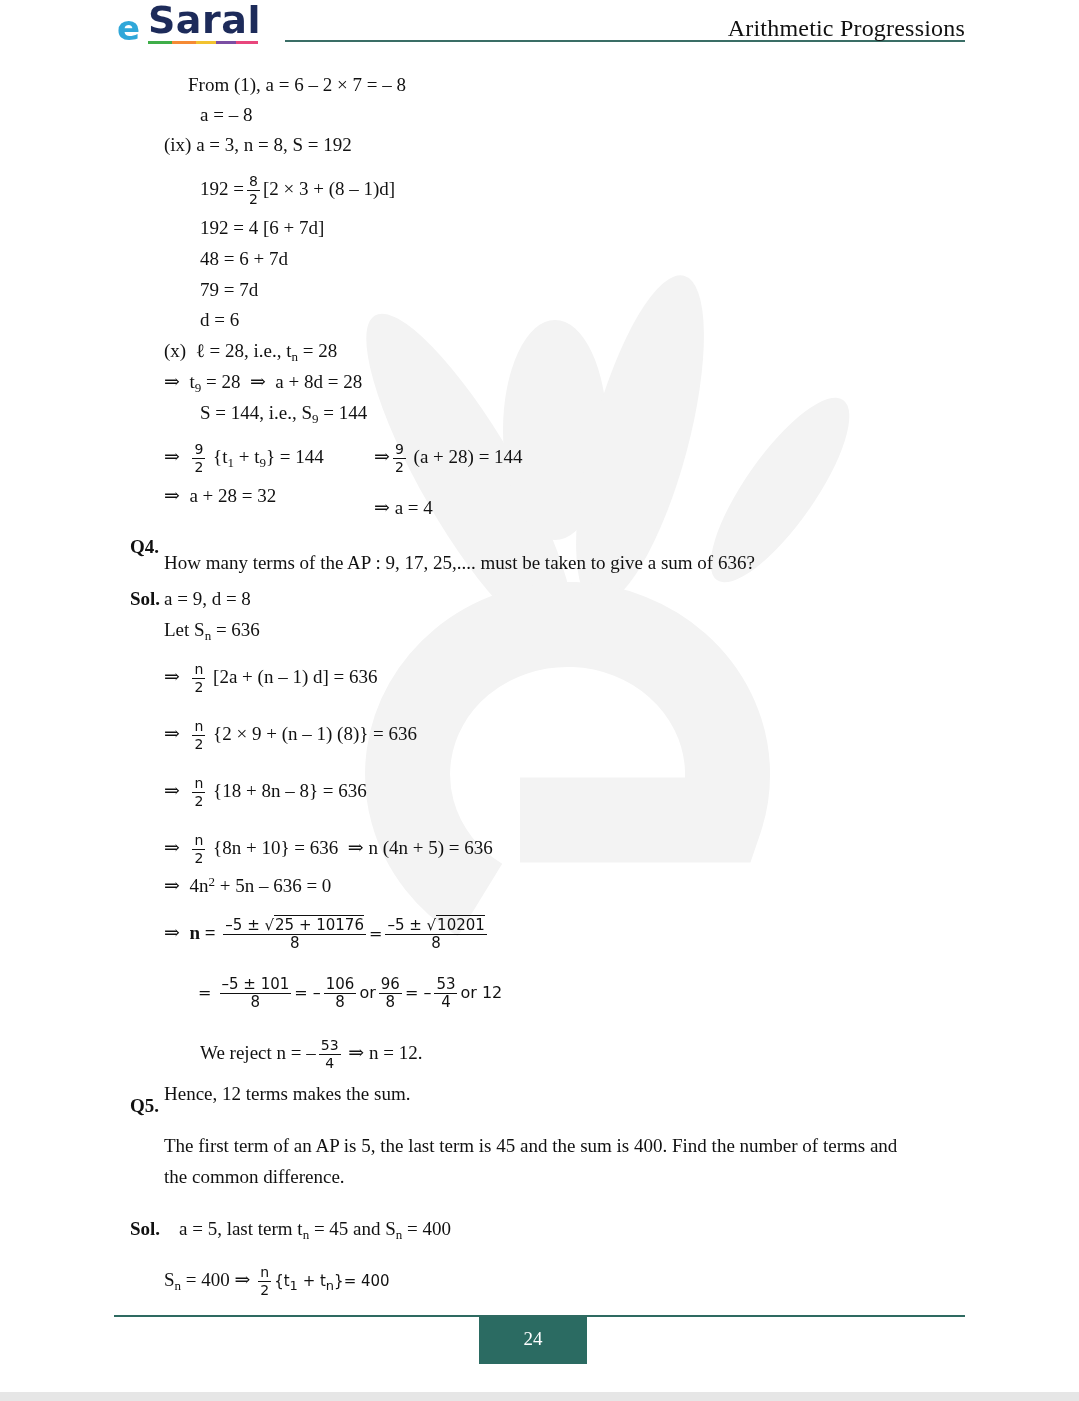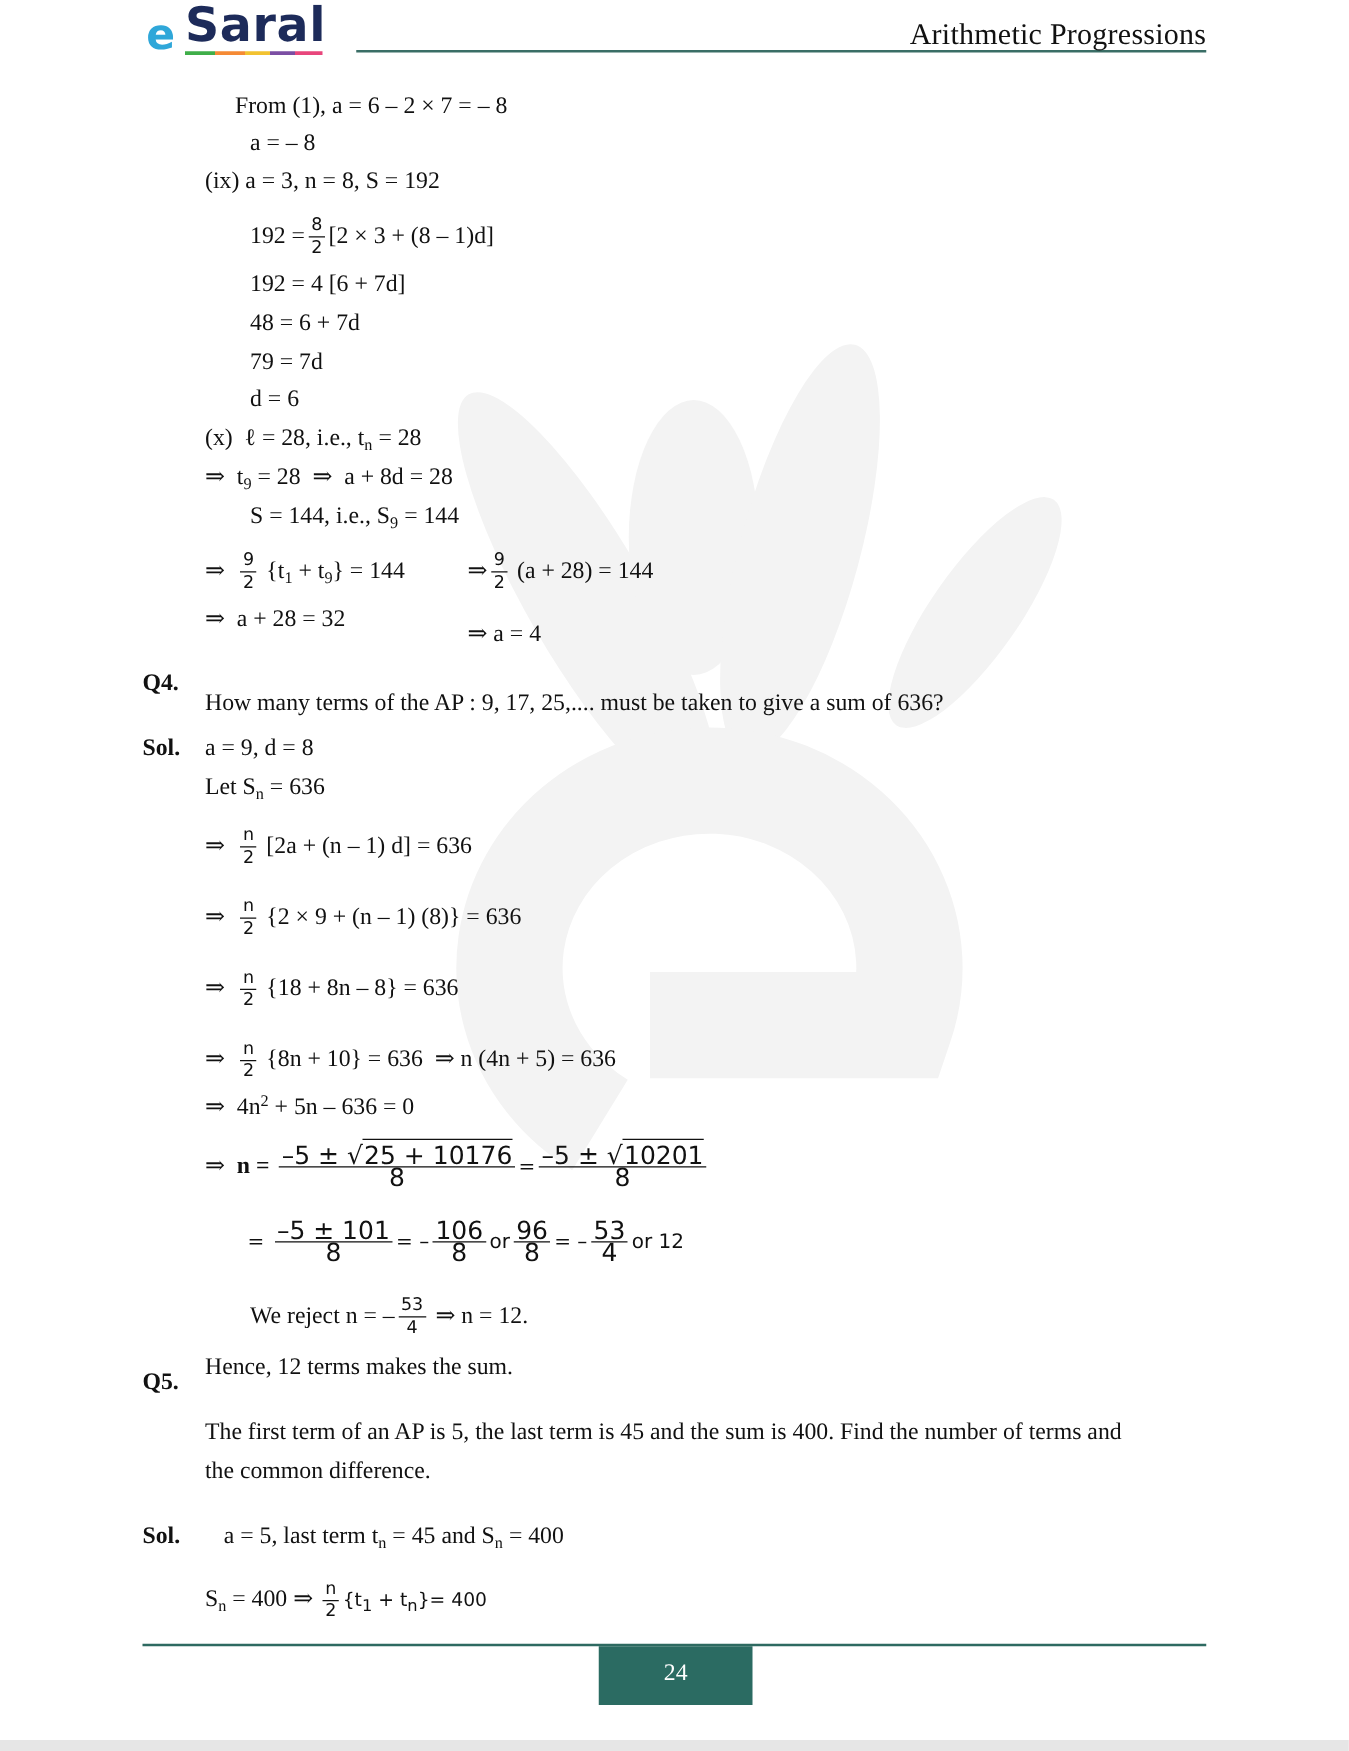--- a/index.html
+++ b/index.html
@@ -12,32 +12,32 @@
 
   .logo { position: absolute; left: 114px; top: 2px; height: 42px; width: 150px; }
   .logo-text { position: absolute; left: 34px; top: -4px; font-family: "DejaVu Sans", sans-serif; font-weight: bold; font-size: 38px; color: #1d2b5a; letter-spacing: 0.5px; }
   .logo-e { position: absolute; left: 3px; top: 6px; font-family: "DejaVu Sans", sans-serif; font-weight: bold; font-size: 34px; color: #2fa7d9; }
   .logo-bar { position: absolute; left: 34px; top: 39px; width: 110px; height: 3px;
     background: linear-gradient(90deg, #3fae49 0 22%, #f58a34 22% 44%, #f2c230 44% 62%, #7b4ea3 62% 80%, #e8467c 80% 100%); }
   .header-rule { position: absolute; left: 285px; top: 40px; width: 680px; height: 2px; background: #3a6e66; }
   .header-title { position: absolute; right: 114px; top: 15px; font-size: 24px; letter-spacing: 0.2px; }
 
   .line { position: absolute; white-space: nowrap; line-height: 24px; }
-  .qlabel { position: absolute; font-weight: bold; white-space: nowrap; line-height: 24px; }
-  .frac { display: inline-block; vertical-align: middle; text-align: center; font-family: "DejaVu Sans", sans-serif; font-size: 20px; line-height: 17px; margin: 0 3px; }
+  .qlabel { position: absolute; font-weight: bold; white-space: nowrap; line-height: 24px; margin-left: 16px; }
+  .frac { display: inline-block; vertical-align: middle; text-align: center; font-family: "DejaVu Sans", sans-serif; font-size: 15px; line-height: 17px; margin: 0 3px; }
   .frac .num { display: block; border-bottom: 1px solid #111; padding: 0 2px; }
   .frac .den { display: block; padding: 0 2px; }
   .frac.small { font-size: 14px; }
   .sans { font-family: "DejaVu Sans", sans-serif; font-size: 16px; }
   .sqrt { border-top: 1px solid #111; padding-left: 1px; }
   sub { font-size: 13px; vertical-align: -4px; line-height: 0; }
   sup { font-size: 13px; vertical-align: 6px; line-height: 0; }
 
   .footer-rule { position: absolute; left: 114px; top: 1315px; width: 851px; height: 2px; background: #2e6a61; }
-  .page-box { position: absolute; left: 479px; top: 1317px; width: 123px; height: 47px; background: #2b6b62; color: #fff; text-align: center; line-height: 44px; font-size: 19px; }
+  .page-box { position: absolute; left: 479px; top: 1317px; width: 108px; height: 47px; background: #2b6b62; color: #fff; text-align: center; line-height: 44px; font-size: 19px; }
 </style>
 </head>
 <body>
 
 <svg class="watermark" viewBox="0 0 1079 1401">
   <g fill="#f3f3f3">
     <ellipse cx="470" cy="480" rx="48" ry="190" transform="rotate(-30 470 480)"></ellipse>
     <ellipse cx="555" cy="430" rx="52" ry="110"></ellipse>
     <ellipse cx="640" cy="440" rx="48" ry="170" transform="rotate(15 640 440)"></ellipse>
     <ellipse cx="780" cy="490" rx="35" ry="110" transform="rotate(35 780 490)"></ellipse>

